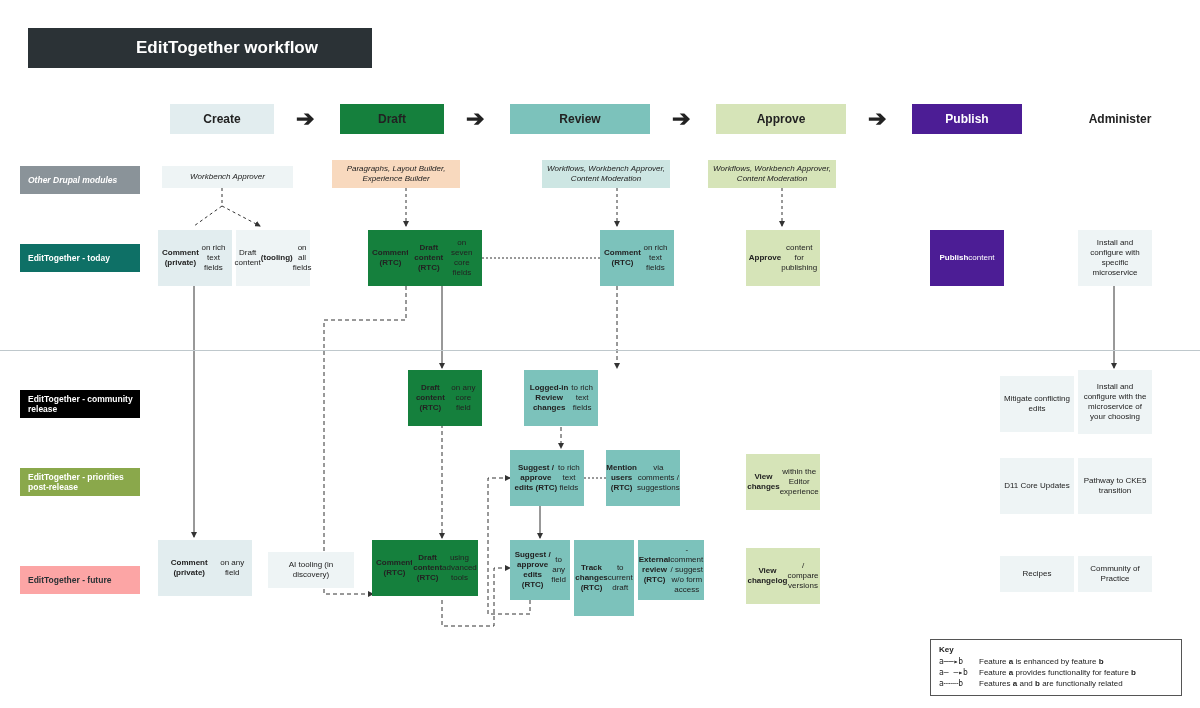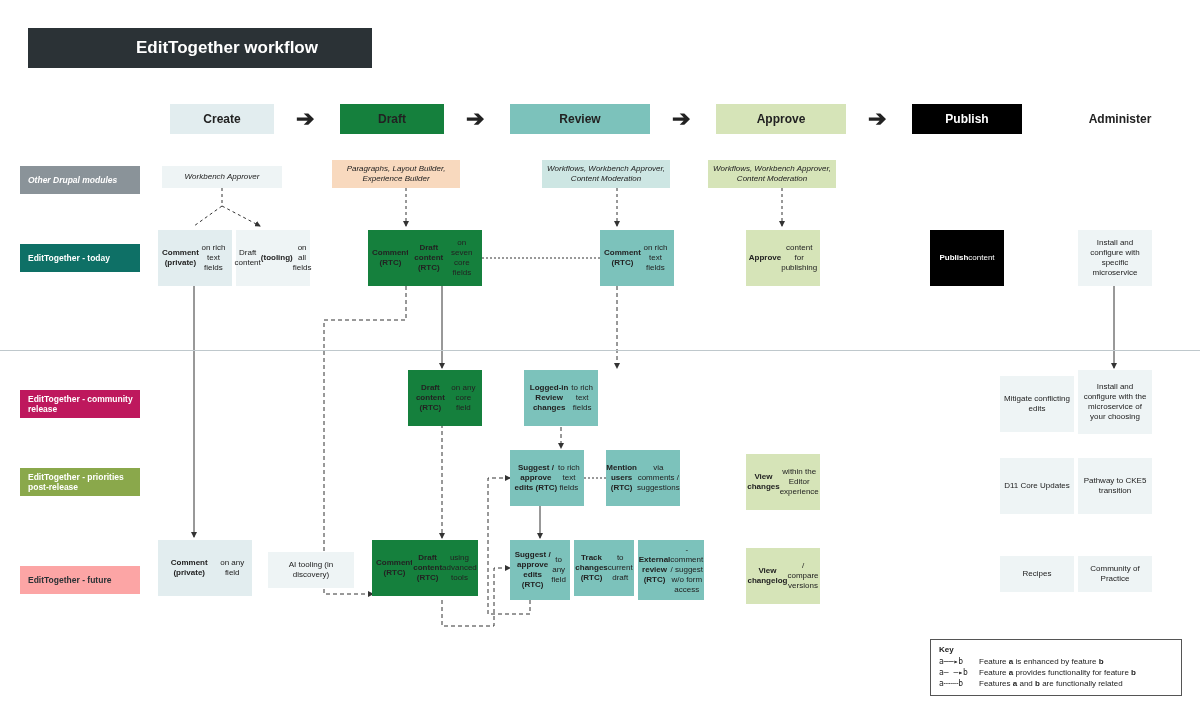--- a/index.html
+++ b/index.html
@@ -3,34 +3,34 @@
 <meta charset="utf-8">
 <style>
 *{box-sizing:border-box;margin:0;padding:0}
 body{font-family:Arial,Helvetica,sans-serif;background:#fff;width:1200px;height:708px;position:relative;font-size:9px;color:#222}
 .title-bar{position:absolute;left:28px;top:28px;width:344px;height:40px;background:#2b3236;color:#fff;font-size:17px;font-weight:700;display:flex;align-items:center;padding-left:108px}
 .stage{position:absolute;top:104px;height:30px;display:flex;align-items:center;justify-content:center;font-weight:700;font-size:12px}
 .arrow-r{position:absolute;top:106px;font-size:22px;font-weight:900}
 .rowlabel{position:absolute;left:20px;width:120px;height:28px;display:flex;align-items:center;padding-left:8px;font-size:8.5px;font-weight:700;color:#fff;font-style:italic}
 .rowlabel.r0{background:#8a9399;top:166px;font-style:italic}
 .rowlabel.r1{background:#0e7066;top:244px;font-style:normal}
-.rowlabel.r2{background:#be185d;top:390px;font-style:normal}
+.rowlabel.r2{background:#000000;top:390px;font-style:normal}
 .rowlabel.r3{background:#8aa84b;top:468px;font-style:normal}
 .rowlabel.r4{background:#fca5a5;top:566px;font-style:normal;color:#2b3236}
 .box{position:absolute;width:74px;height:56px;display:flex;align-items:center;justify-content:center;text-align:center;padding:4px;font-size:8px;line-height:1.25}
-.box.wide{width:120px;height:22px;font-style:italic;font-size:8px}
+.box.wide{width:131px;height:22px;font-style:italic;font-size:8px}
 .box.wider{width:128px}
 .c-lightblue{background:#e2edef}
 .c-lightcyan{background:#eef4f5}
 .c-orange{background:#15803d}
 .c-orangeL{background:#f8d9be}
 .c-teal{background:#7cc2bb}
 .c-tealL{background:#cde6e3}
 .c-green{background:#d6e4b8}
-.c-greenD{background:#000000;color:#fff}
+.c-greenD{background:#4c1d95;color:#fff}
 .hr{position:absolute;left:0;right:0;top:350px;border-top:1px solid #bfc8cc}
 b{font-weight:700}
 .key{position:absolute;right:18px;bottom:12px;width:252px;border:1px solid #555;padding:5px 8px;font-size:8px;background:#fff}
 .key .kt{font-weight:700;margin-bottom:3px}
 .key .krow{display:flex;align-items:center;margin-bottom:2px}
 .key .ksym{width:40px;font-family:monospace;font-size:8px}
 svg.conn{position:absolute;left:0;top:0;width:1200px;height:708px;pointer-events:none}
 </style>
 </head>
 <body>
@@ -105,21 +105,21 @@
 <div class="box c-teal" style="left:606px;top:450px"><b>Mention users (RTC)</b> via comments / suggestions</div>
 <div class="box c-green" style="left:746px;top:454px"><b>View changes</b> within the Editor experience</div>
 <div class="box c-lightcyan" style="left:1000px;top:458px">D11 Core Updates</div>
 <div class="box c-lightcyan" style="left:1078px;top:458px">Pathway to CKE5 transition</div>
 
 <div class="box c-lightblue" style="left:158px;top:540px;width:94px"><b>Comment (private)</b> on any field</div>
 <div class="box c-lightcyan" style="left:268px;top:552px;width:86px;height:36px">AI tooling (in discovery)</div>
 <div class="box c-orange" style="left:372px;top:540px;width:66px"><b>Comment (RTC)</b> on any field</div>
 <div class="box c-orange" style="left:412px;top:540px;width:66px"><b>Draft content (RTC)</b> using advanced tools</div>
 <div class="box c-teal" style="left:510px;top:540px;width:60px;height:60px"><b>Suggest / approve edits (RTC)</b> to any field</div>
-<div class="box c-teal" style="left:574px;top:540px;width:60px;height:56px"><b>Track changes (RTC)</b> to current draft</div>
+<div class="box c-teal" style="left:574px;top:540px;width:60px;height:76px"><b>Track changes (RTC)</b> to current draft</div>
 <div class="box c-teal" style="left:638px;top:540px;width:66px;height:60px"><b>External review (RTC)</b> - comment / suggest w/o form access</div>
 <div class="box c-green" style="left:746px;top:548px"><b>View changelog</b> / compare versions</div>
 <div class="box c-lightcyan" style="left:1000px;top:556px;height:36px">Recipes</div>
 <div class="box c-lightcyan" style="left:1078px;top:556px;height:36px">Community of Practice</div>
 
 <div class="key">
 <div class="kt">Key</div>
 <div class="krow">
       <span class="ksym">a──▸b</span>
       <span>Feature <b>a</b> is enhanced by feature <b>b</b></span>

